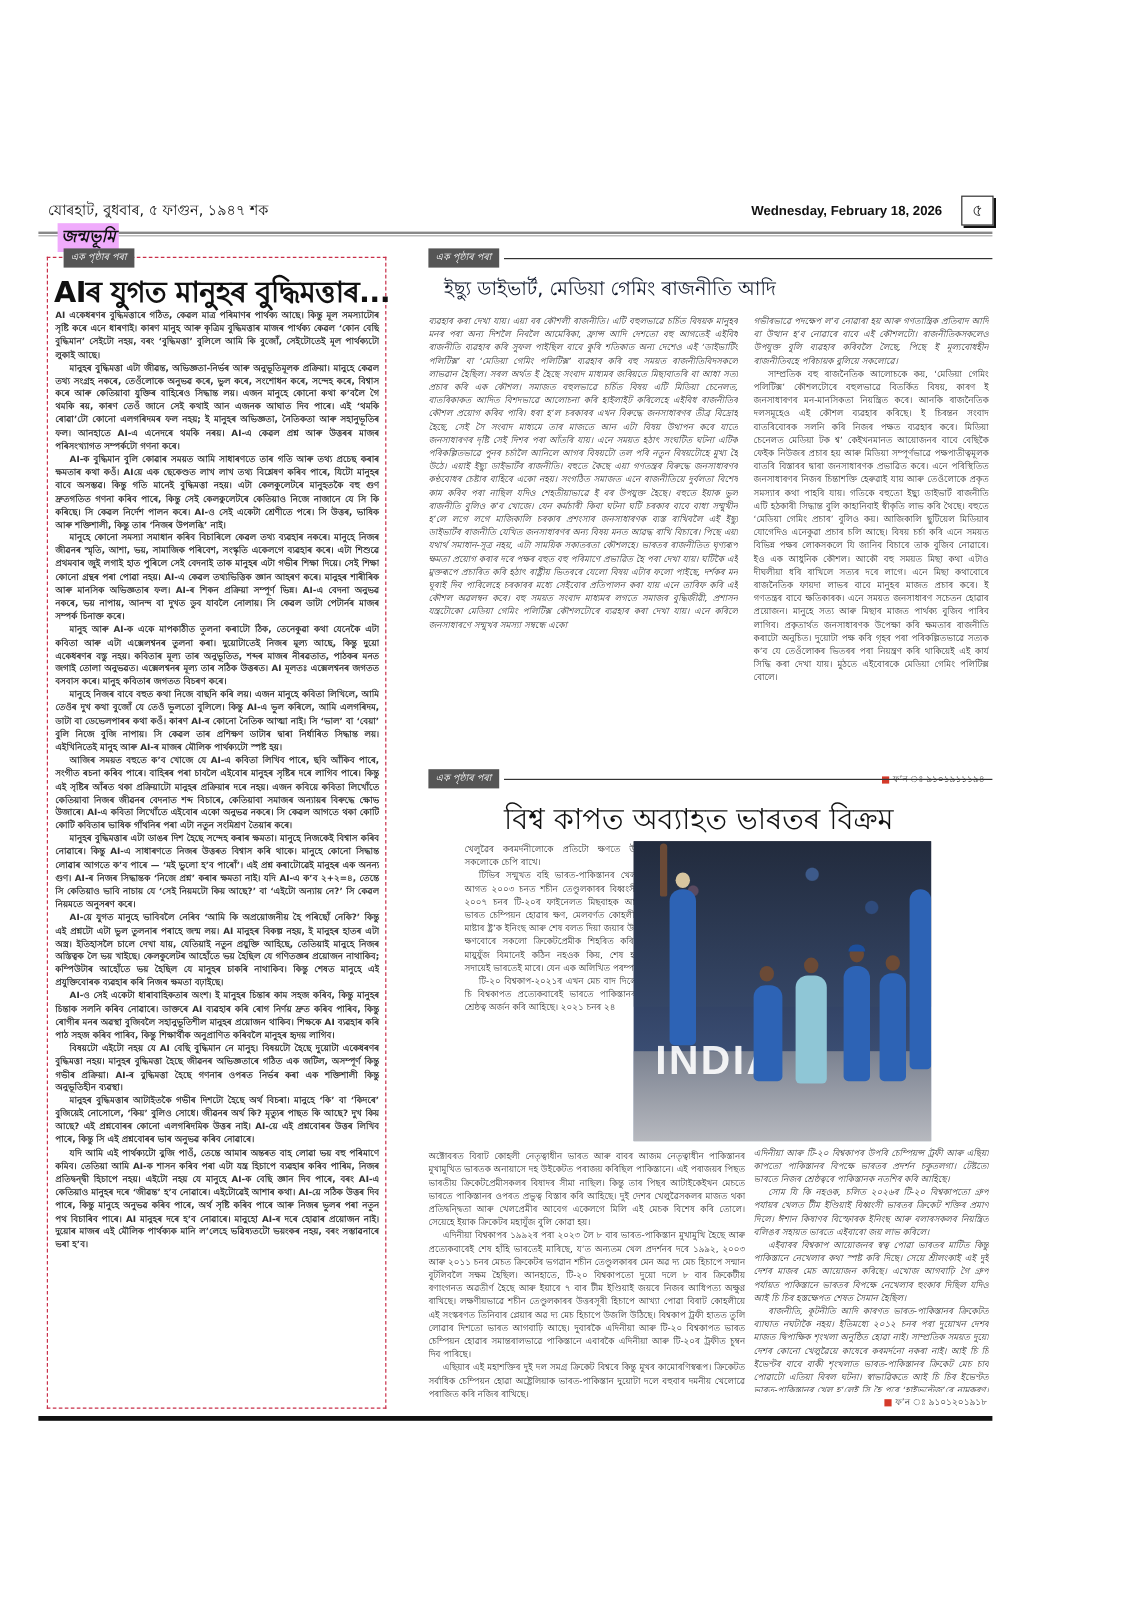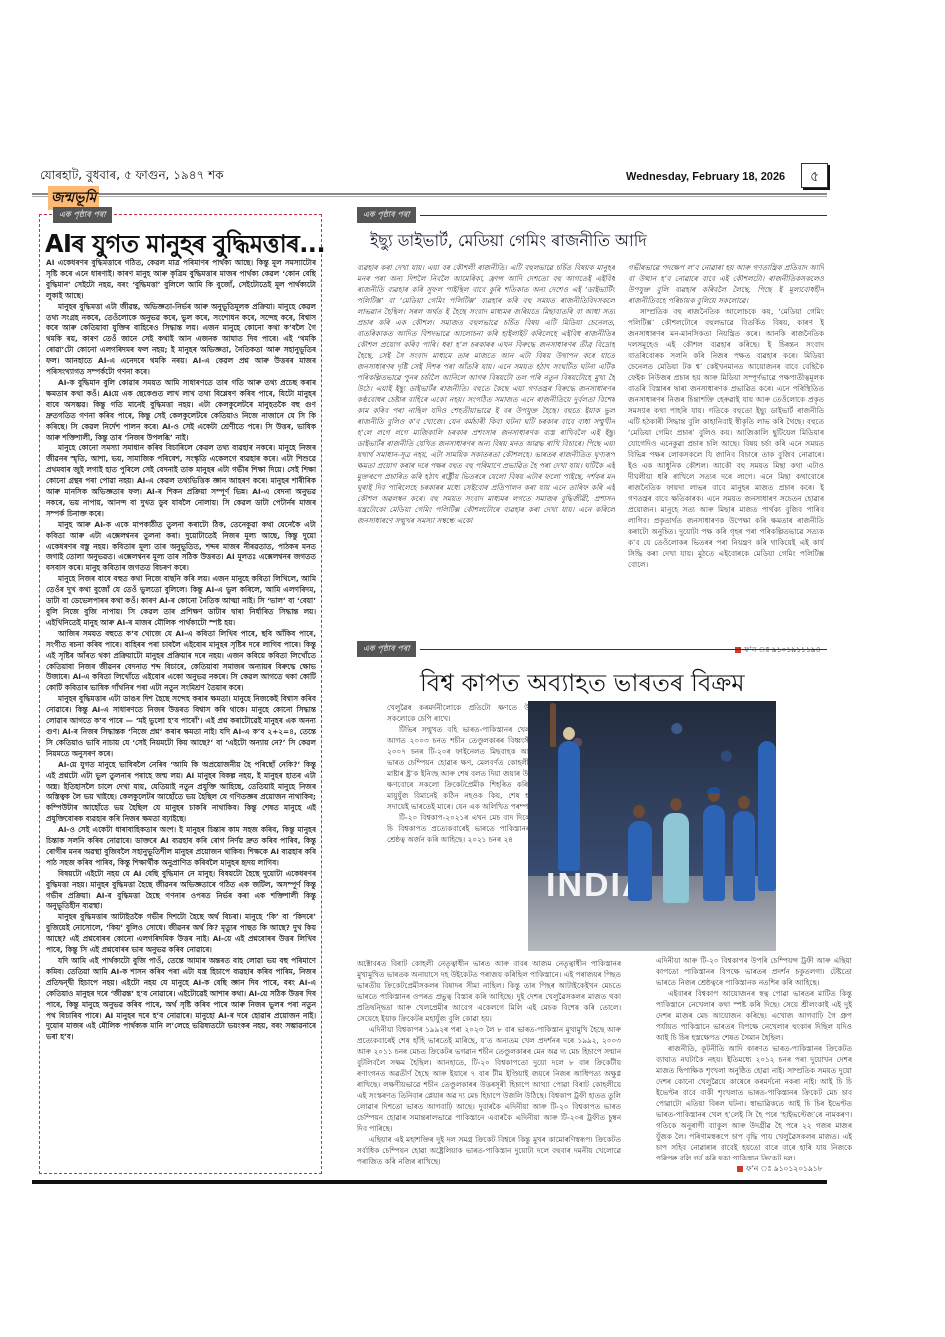--- a/index.html
+++ b/index.html
@@ -2,21 +2,21 @@
 <html><head>
 <meta charset="utf-8">
 <style>
   * { box-sizing: border-box; margin: 0; padding: 0; }
   html, body { width: 945px; height: 1337px; background: #fff; overflow: hidden; }
   body { font-family: "DejaVu Serif", serif; color: #222; position: relative; }
 
   .masthead-date-as { position: absolute; left: 40px; top: 166px; font-size: 12px; font-family: "DejaVu Sans", sans-serif; color: #111; }
   .masthead-date-en { position: absolute; left: 626px; top: 170px; font-size: 11px; font-weight: bold; font-family: "Liberation Sans", sans-serif; color: #111; }
   .page-number-box { position: absolute; left: 801px; top: 163px; width: 27px; height: 25px; border: 1px solid #333; box-shadow: 2px 2px 0 #111; font-size: 14px; text-align: center; line-height: 24px; font-family: "DejaVu Sans", sans-serif; background: #fff; }
-  .logo { position: absolute; left: 48px; top: 186px; font-size: 14px; font-weight: bold; font-style: italic; font-family: "DejaVu Sans", sans-serif; color: #111; background: #fdba74; padding: 0 3px; z-index: 2; }
+  .logo { position: absolute; left: 48px; top: 186px; font-size: 14px; font-weight: bold; font-style: italic; font-family: "DejaVu Sans", sans-serif; color: #111; background: #f0abfc; padding: 0 3px; z-index: 2; }
   .masthead-rule { position: absolute; left: 32px; top: 193px; width: 795px; height: 4px; border-top: 2px solid #888; border-bottom: 1px solid #aaa; }
 
   .tag { position: absolute; height: 16px; background: #555; color: #fff; font-size: 8px; font-style: italic; font-family: "DejaVu Sans", sans-serif; line-height: 16px; padding: 0 6px; z-index: 3; }
   .tag-rule { position: absolute; height: 1px; background: #333; }
 
   .left-box { position: absolute; left: 39px; top: 214px; width: 283px; height: 960px; border: 1.5px dashed #c9304a; }
   .left-title { position: absolute; left: 45px; top: 225px; font-size: 24px; font-weight: bold; font-family: "DejaVu Sans", sans-serif; color: #111; white-space: nowrap; letter-spacing: -0.5px; }
   .left-body { position: absolute; left: 46px; top: 258px; width: 270px; height: 912px; overflow: hidden; font-size: 7.3px; line-height: 10.9px; text-align: justify; color: #333; font-family: "DejaVu Sans", sans-serif; font-weight: bold; }
   .left-body p { text-indent: 12px; }
   .left-body p:first-child { text-indent: 0; }
@@ -113,22 +113,23 @@
   <div class="head" style="left:210px; top:95px;"></div>
   <div class="player" style="left:230px; top:40px; width:18px; height:150px;"></div>
 </div>
 
 <div class="art2-col" style="left:357px; top:958px; width:264px; height:215px;">
   <p class="noindent">অক্টোবৰত বিৰাট কোহলী নেতৃত্বাধীন ভাৰত আৰু বাবৰ আজম নেতৃত্বাধীন পাকিস্তানৰ মুখামুখিত ভাৰতক অনায়াসে দহ উইকেটত পৰাজয় কৰিছিল পাকিস্তানে। এই পৰাজয়ৰ পিছত ভাৰতীয় ক্ৰিকেটপ্ৰেমীসকলৰ বিষাদৰ সীমা নাছিল। কিন্তু তাৰ পিছৰ আটাইকেইখন মেচতে ভাৰতে পাকিস্তানৰ ওপৰত প্ৰভুত্ব বিস্তাৰ কৰি আহিছে। দুই দেশৰ খেলুৱৈসকলৰ মাজত থকা প্ৰতিদ্বন্দ্বিতা আৰু খেলপ্ৰেমীৰ আবেগ একেলগে মিলি এই মেচক বিশেষ কৰি তোলে। সেয়েহে ইয়াক ক্ৰিকেটৰ মহাযুঁজ বুলি কোৱা হয়।</p>
   <p>এদিনীয়া বিশ্বকাপৰ ১৯৯২ৰ পৰা ২০২৩ লৈ ৮ বাৰ ভাৰত-পাকিস্তান মুখামুখি হৈছে আৰু প্ৰত্যেকবাৰেই শেষ হাঁহি ভাৰতেই মাৰিছে, য’ত অন্যতম খেল প্ৰদৰ্শনৰ দৰে ১৯৯২, ২০০৩ আৰু ২০১১ চনৰ মেচত ক্ৰিকেটৰ ভগৱান শচীন তেণ্ডুলকাৰৰ মেন অৱ দ্য মেচ হিচাপে সন্মান বুটলিবলৈ সক্ষম হৈছিল। আনহাতে, টি-২০ বিশ্বকাপতো দুয়ো দলে ৮ বাৰ ক্ৰিকেটীয় ৰণাংগনত অৱতীৰ্ণ হৈছে আৰু ইয়াৰে ৭ বাৰ টীম ইণ্ডিয়াই জয়ৰে নিজৰ আধিপত্য অক্ষুণ্ণ ৰাখিছে। লক্ষণীয়ভাৱে শচীন তেণ্ডুলকাৰৰ উত্তৰসূৰী হিচাপে আখ্যা পোৱা বিৰাট কোহলীয়ে এই সংস্কৰণত তিনিবাৰ প্লেয়াৰ অৱ দ্য মেচ হিচাপে উজলি উঠিছে। বিশ্বকাপ ট্ৰফী হাতত তুলি লোৱাৰ দিশতো ভাৰত আগবাঢ়ি আছে। দুবাৰকৈ এদিনীয়া আৰু টি-২০ বিশ্বকাপত ভাৰত চেম্পিয়ন হোৱাৰ সমান্তৰালভাৱে পাকিস্তানে এবাৰকৈ এদিনীয়া আৰু টি-২০ৰ ট্ৰফীত চুম্বন দিব পাৰিছে।</p>
   <p>এছিয়াৰ এই মহাশক্তিৰ দুই দল সমগ্ৰ ক্ৰিকেট বিশ্বৰে কিন্তু মুখৰ কামোৰণিস্বৰূপ। ক্ৰিকেটত সৰ্বাধিক চেম্পিয়ন হোৱা অষ্ট্ৰেলিয়াক ভাৰত-পাকিস্তান দুয়োটা দলে বহুবাৰ দমনীয় খেলোৱে পৰাজিত কৰি নজিৰ ৰাখিছে।</p>
 </div>
 
-<div class="art2-col" style="left:656px; top:955px; width:196px; height:205px;">
+<div class="art2-col" style="left:628px; top:955px; width:196px; height:205px;font-style:italic;">
   <p class="noindent">এদিনীয়া আৰু টি-২০ বিশ্বকাপৰ উপৰি চেম্পিয়ন্স ট্ৰফী আৰু এছিয়া কাপতো পাকিস্তানৰ বিপক্ষে ভাৰতৰ প্ৰদৰ্শন চকুতলগা। টেষ্টতো ভাৰতে নিজৰ শ্ৰেষ্ঠত্বৰে পাকিস্তানক নতশিৰ কৰি আহিছে।</p>
+  <p>সোম যি কি নহওক, চলিত ২০২৬ৰ টি-২০ বিশ্বকাপতো গ্ৰুপ পৰ্যায়ৰ খেলত টীম ইণ্ডিয়াই বিধ্বংসী ভাৰতৰ ক্ৰিকেট শক্তিৰ প্ৰমাণ দিলে। ঈশান কিষাণৰ বিস্ফোৰক ইনিংছ আৰু বলাৰসকলৰ নিয়ন্ত্ৰিত বলিঙৰ সহায়ত ভাৰতে এইবাৰো জয় লাভ কৰিলে।</p>
   <p>এইবাৰৰ বিশ্বকাপ আয়োজনৰ স্বত্ব পোৱা ভাৰতৰ মাটিত কিন্তু পাকিস্তানে নেখেলাৰ কথা স্পষ্ট কৰি দিছে। সেয়ে শ্ৰীলংকাই এই দুই দেশৰ মাজৰ মেচ আয়োজন কৰিছে। এখোজ আগবাঢ়ি গৈ গ্ৰুপ পৰ্যায়ত পাকিস্তানে ভাৰতৰ বিপক্ষে নেখেলাৰ হুংকাৰ দিছিল যদিও আই চি চিৰ হস্তক্ষেপত শেষত সৈমান হৈছিল।</p>
   <p>ৰাজনীতি, কূটনীতি আদি কাৰণত ভাৰত-পাকিস্তানৰ ক্ৰিকেটত ব্যাঘাত নঘটাকৈ নহয়। ইতিমধ্যে ২০১২ চনৰ পৰা দুয়োখন দেশৰ মাজত দ্বিপাক্ষিক শৃংখলা অনুষ্ঠিত হোৱা নাই। সাম্প্ৰতিক সময়ত দুয়ো দেশৰ কোনো খেলুৱৈয়ে কাষেৰে কৰমৰ্দনো নকৰা নাই। আই চি চি ইভেণ্টৰ বাবে বাকী শৃংখলাত ভাৰত-পাকিস্তানৰ ক্ৰিকেট মেচ চাব পোৱাটো এতিয়া বিৰল ঘটনা। স্বাভাৱিকতে আই চি চিৰ ইভেণ্টত ভাৰত-পাকিস্তানৰ খেল হ’লেই সি হৈ পৰে ‘হাইভল্টেজ’ৰে নামকৰণ। গতিকে অনুৰাগী ব্যাকুল আৰু উদগ্ৰীৱ হৈ পৰে ২২ গজৰ মাজৰ যুঁজক লৈ। পৰিণামস্বৰূপে চাপ বৃদ্ধি পায় খেলুৱৈসকলৰ মাজত। এই চাপ সহিব নোৱাৰাৰ বাবেই হয়তো বাৰে বাৰে হাৰি যায় নিজকে পৰিপক্ব বুলি গৰ্ব কৰি থকা পাকিস্তান ক্ৰিকেট দল।</p>
 </div>
 <div class="phone-line" style="left:737px; top:1163px;">
   <span class="sq"></span><span>ফ’ন ঃ ৯১০১২০১৯১৮</span>
 </div>
 
 <div class="bottom-rule"></div>
 
 </body></html>

